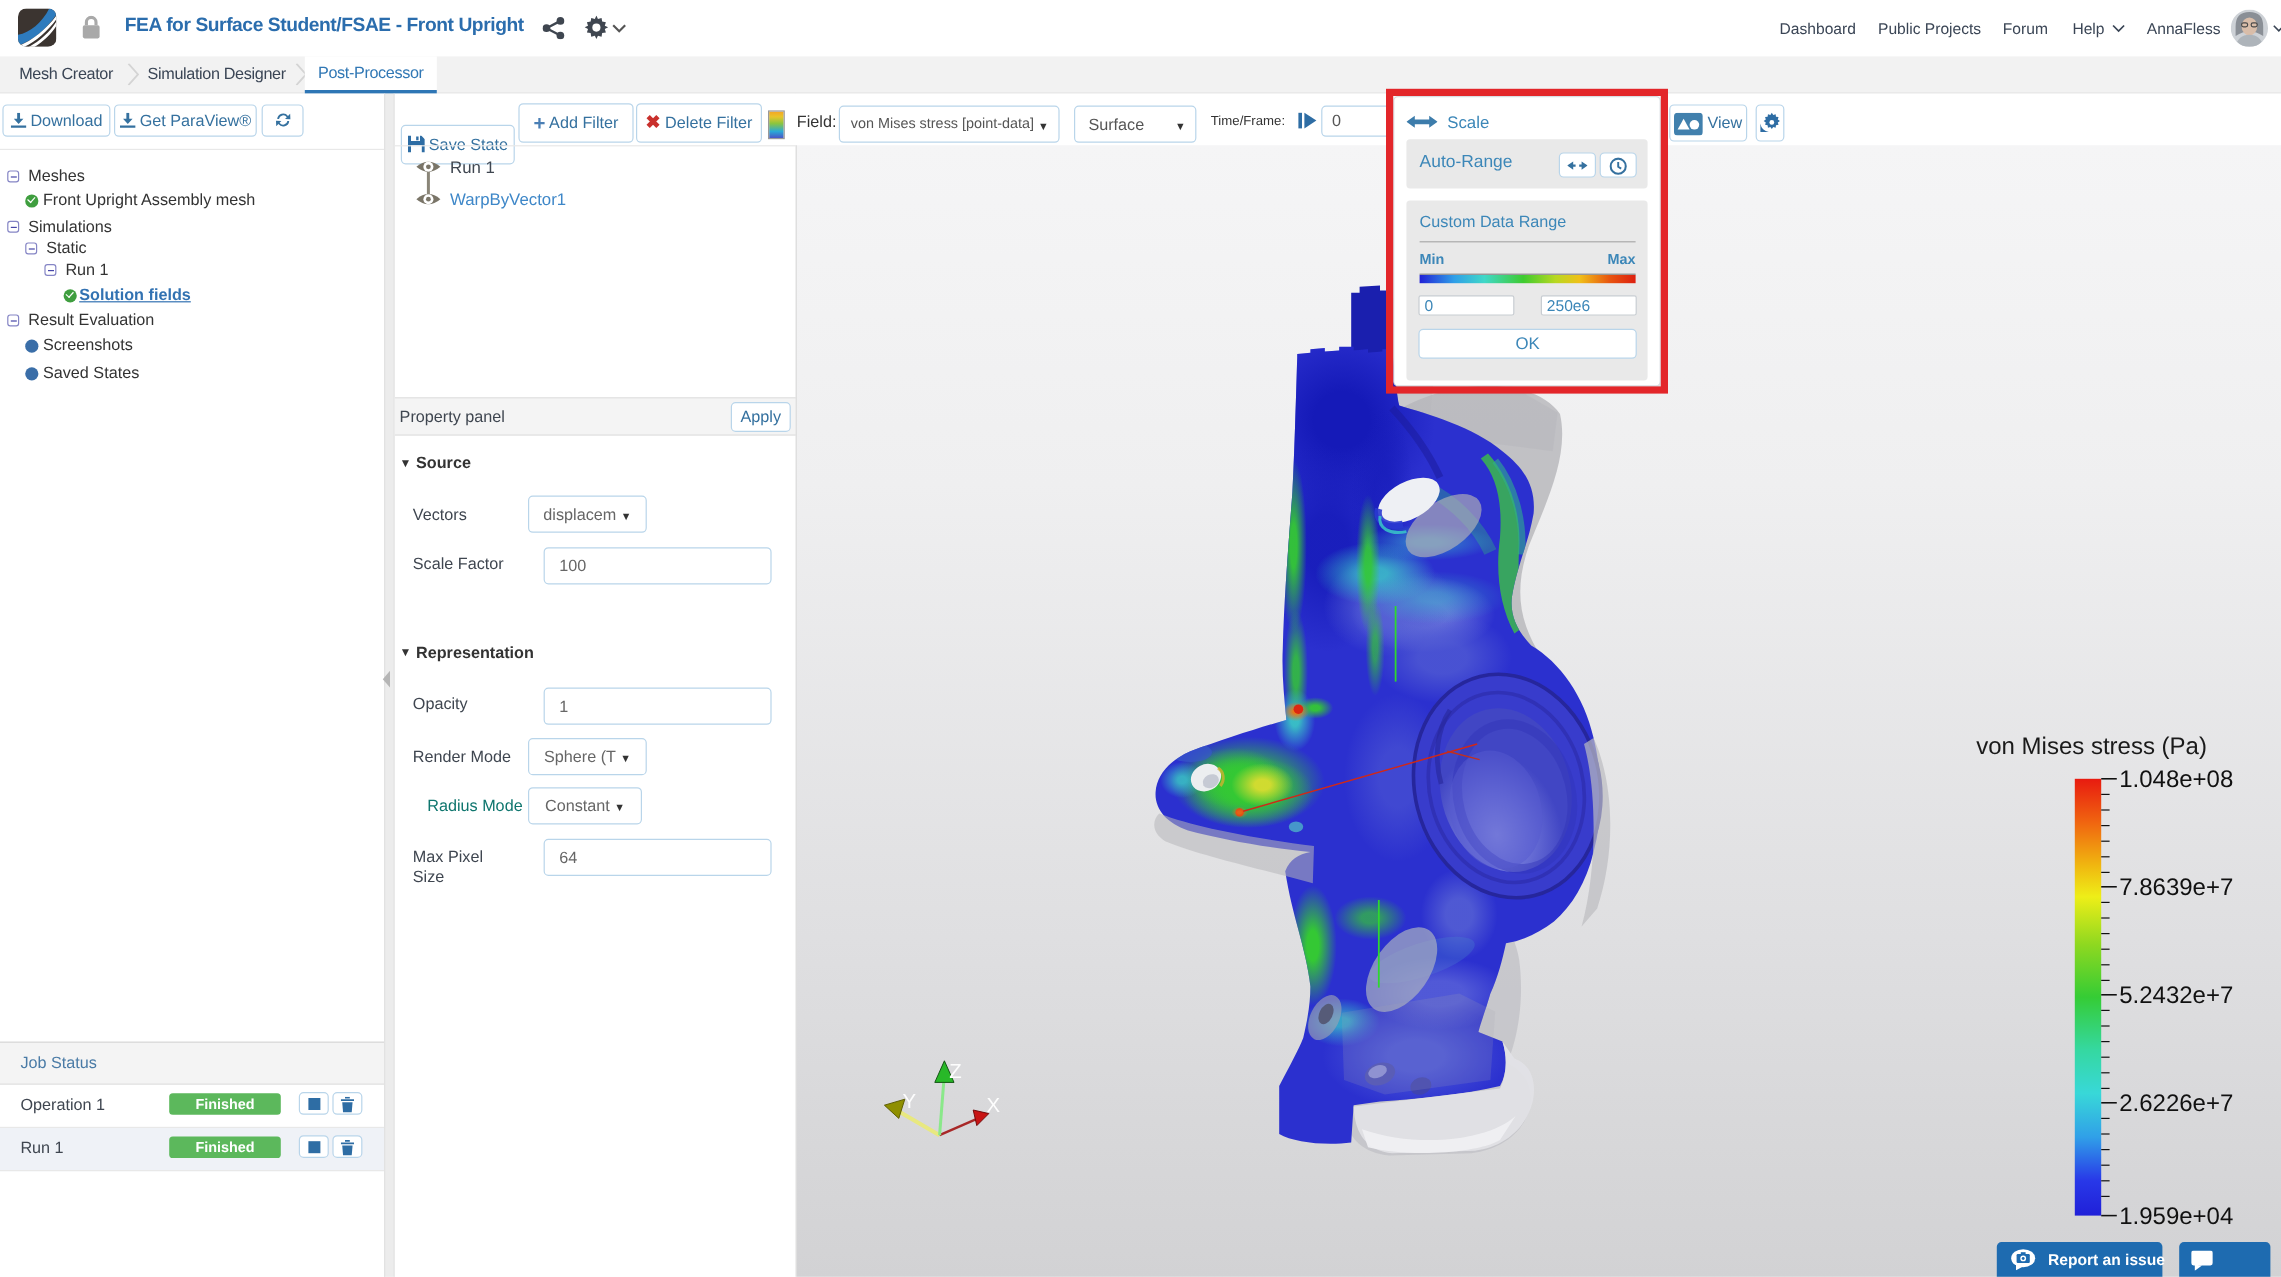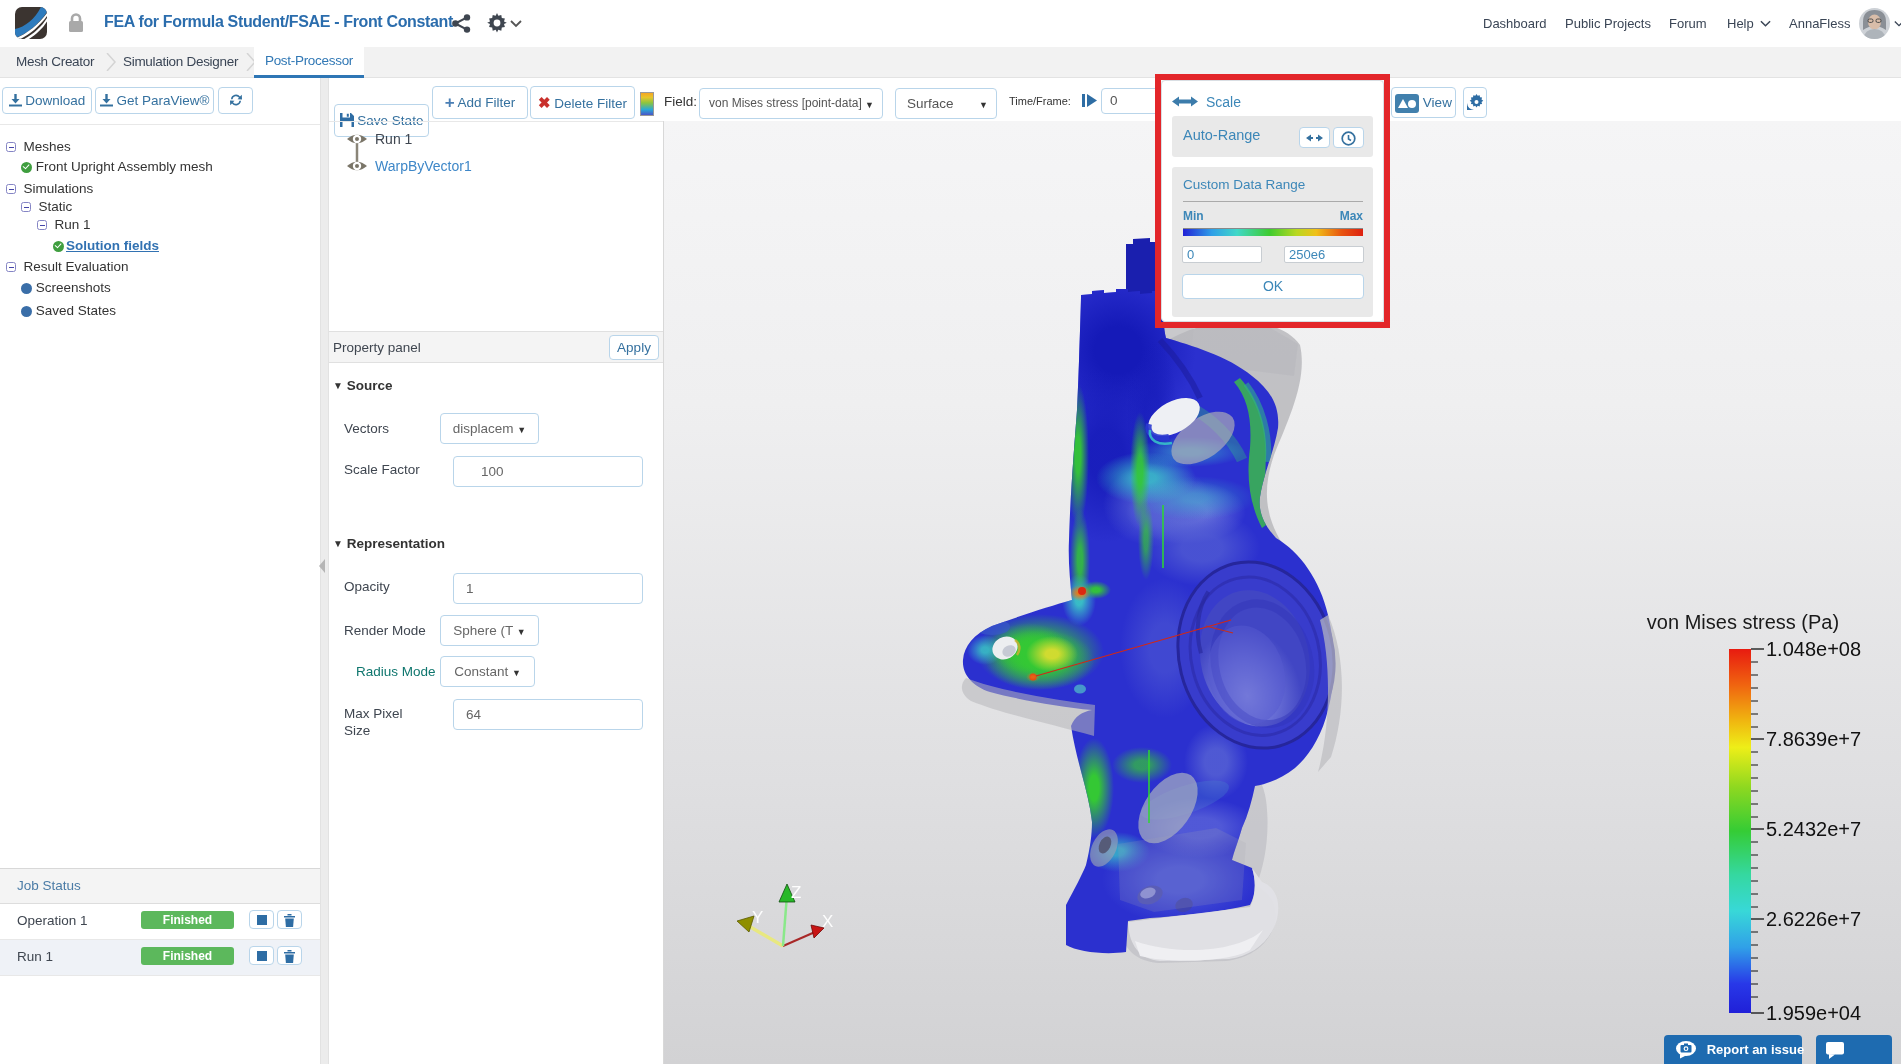--- a/index.html
+++ b/index.html
@@ -41,21 +41,21 @@
       <rect width="32" height="32" fill="#3b3430"></rect>
       <path d="M0,22 C10,20 20,12 26,0 L32,0 L32,5 C24,17 12,27 0,31 Z" fill="#2e7bbd"></path>
       <path d="M0,31.5 C12,27 24,17 32,6 L32,9 C24,20 13,29 2,33.5 Z" fill="#fff"></path>
       <path d="M4,34.5 C15,30 26,21 32,11 L32,14.5 C26,24 16,32 7,35.5 Z" fill="#fff"></path>
     </g>
   </svg>
   <svg class="abs" style="left:67px;top:13px" width="18" height="20" viewBox="0 0 18 20">
     <rect x="2" y="8" width="14" height="11" rx="1.5" fill="#a9a9a9"></rect>
     <path d="M5,8 V5.5 A4,4 0 0 1 13,5.5 V8" fill="none" stroke="#a9a9a9" stroke-width="2.6"></path>
   </svg>
-  <div id="title">FEA for Formula Student/FSAE - Front Constant</div>
+  <div id="title">FEA for Surface Student/FSAE - Front Upright</div>
   <svg class="abs" style="left:452px;top:14px" width="19" height="19" viewBox="0 0 19 19" fill="#3f4650">
     <circle cx="15" cy="3.4" r="3.2"></circle>
       <circle cx="3.4" cy="9.5" r="3.2"></circle>
       <circle cx="15" cy="15.6" r="3.2"></circle>
     <path d="M3.4,9.5 L15,3.4 M3.4,9.5 L15,15.6" stroke="#3f4650" stroke-width="2"></path>
   </svg>
   <svg class="abs" style="left:487px;top:13px" width="20" height="20" viewBox="0 0 20 20" fill="#3f4650">
     <path d="M10,0 l1.3,2.8 3,-0.9 0.5,3.1 3.1,0.5 -0.9,3 2.8,1.3 -2.8,1.3 0.9,3 -3.1,0.5 -0.5,3.1 -3,-0.9 -1.3,2.8 -1.3,-2.8 -3,0.9 -0.5,-3.1 -3.1,-0.5 0.9,-3 -2.8,-1.3 2.8,-1.3 -0.9,-3 3.1,-0.5 0.5,-3.1 3,0.9 Z"></path>
     <circle cx="10" cy="10" r="3.4" fill="#fff"></circle>
   </svg>
@@ -202,21 +202,21 @@
 
   <div class="abs" style="left:0;top:253px;width:334px;height:32px;background:#f4f4f4;border-top:1px solid #e0e0e0;border-bottom:1px solid #e0e0e0">
     <div class="abs" style="left:4px;top:8px;font-size:13.5px;color:#3f4650">Property panel</div>
     <div class="btn" style="left:280px;top:3px;width:50px;height:25px;line-height:23px">Apply</div>
   </div>
 
   <div class="abs" style="left:4px;top:300px;font-size:13.5px;font-weight:bold;color:#333"><span style="font-size:10px;vertical-align:1px">▼</span> Source</div>
   <div class="abs" style="left:15px;top:343px;font-size:13.5px;color:#3f4650">Vectors</div>
   <div class="btn" style="left:111px;top:335px;width:99px;height:31px;line-height:29px;color:#666">displacem <span style="font-size:9px;color:#333">▼</span></div>
   <div class="abs" style="left:15px;top:384px;font-size:13.5px;color:#3f4650">Scale Factor</div>
-  <div class="input" style="left:124px;top:378px;width:190px;height:31px;line-height:29px;padding-left:27px">100</div>
+  <div class="input" style="left:124px;top:378px;width:190px;height:31px;line-height:29px;padding-left:12px">100</div>
 
   <div class="abs" style="left:4px;top:458px;font-size:13.5px;font-weight:bold;color:#333"><span style="font-size:10px;vertical-align:1px">▼</span> Representation</div>
   <div class="abs" style="left:15px;top:501px;font-size:13.5px;color:#3f4650">Opacity</div>
   <div class="input" style="left:124px;top:495px;width:190px;height:31px;line-height:29px;padding-left:12px">1</div>
   <div class="abs" style="left:15px;top:545px;font-size:13.5px;color:#3f4650">Render Mode</div>
   <div class="btn" style="left:111px;top:537px;width:99px;height:31px;line-height:29px;color:#666">Sphere (T <span style="font-size:9px;color:#333">▼</span></div>
   <div class="abs" style="left:27px;top:586px;font-size:13.5px;color:#0f766e">Radius Mode</div>
   <div class="btn" style="left:111px;top:578px;width:95px;height:31px;line-height:29px;color:#666">Constant <span style="font-size:9px;color:#333">▼</span></div>
   <div class="abs" style="left:15px;top:627px;font-size:13.5px;color:#3f4650;line-height:17px">Max Pixel<br>Size</div>
   <div class="input" style="left:124px;top:621px;width:190px;height:31px;line-height:29px;padding-left:12px">64</div>

